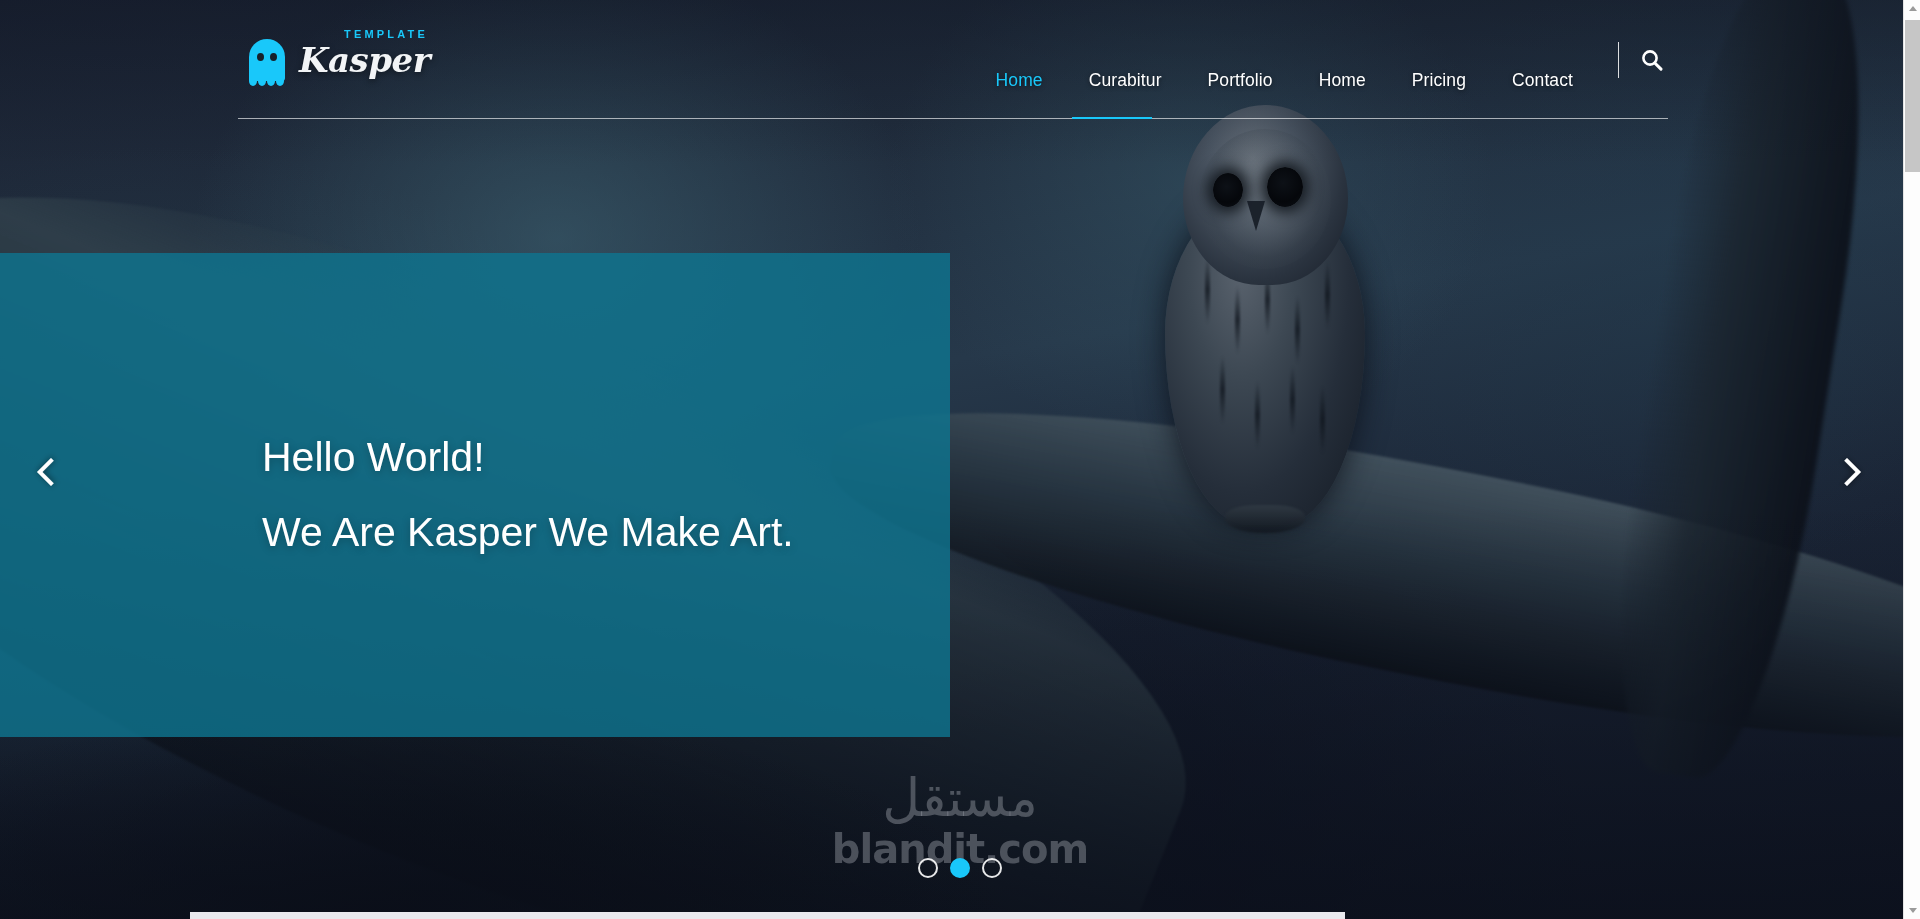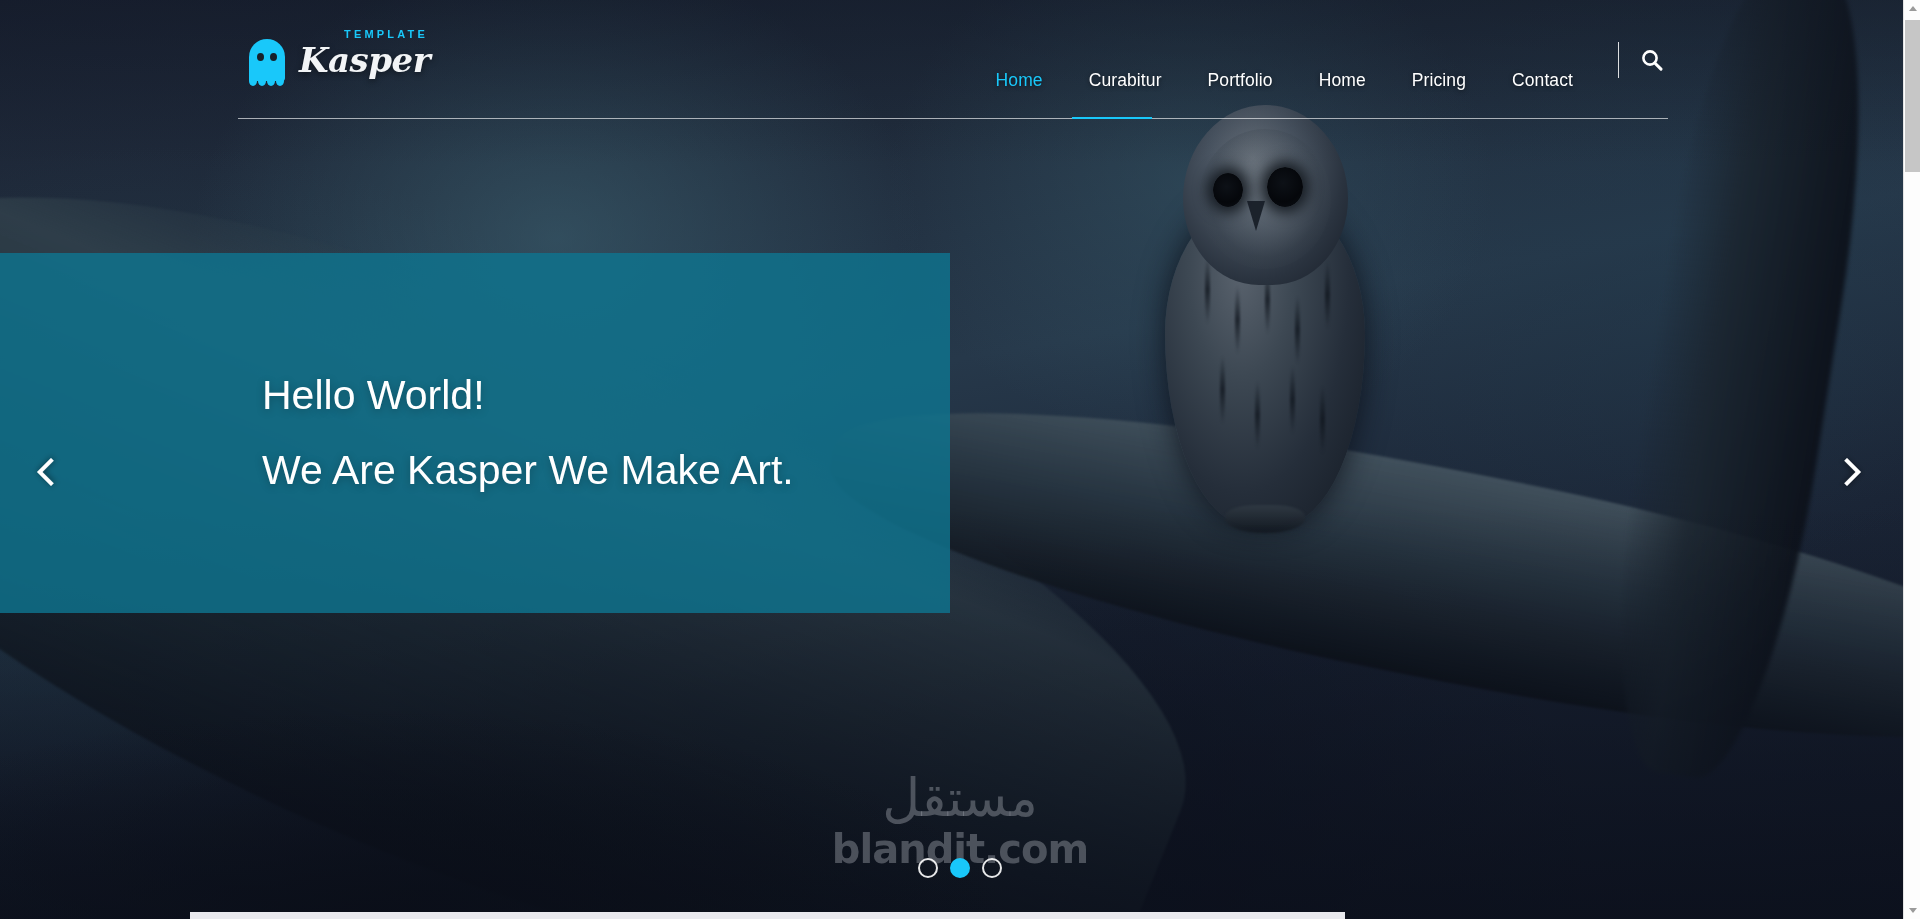--- a/index.html
+++ b/index.html
@@ -152,21 +152,21 @@
   .nav a.active { color:#19c8fa; }
   .nav-divider { width:1px; height:36px; background:rgba(255,255,255,.85); margin:0 10px 0 22px; }
   .search-btn {
     width:46px; height:46px; display:flex; align-items:center; justify-content:center;
     background:none; border:none; cursor:pointer;
   }
   .search-btn svg { display:block; }
 
   
   .hero-panel {
-    position:absolute; left:0; top:253px; width:950px; height:360px;
+    position:absolute; left:0; top:253px; width:950px; height:484px;
     background:rgba(15,116,143,.82);
     z-index:20;
     display:flex; align-items:center;
   }
   .hero-content { padding-left:262px; padding-right:60px; max-width:890px; }
   .hero-h1 {
     font-size:41px; font-weight:400; color:#ffffff; line-height:1.25;
     text-shadow:0 2px 8px rgba(0,0,0,.25);
   }
   .hero-h1 + .hero-h1 { margin-top:24px; }

